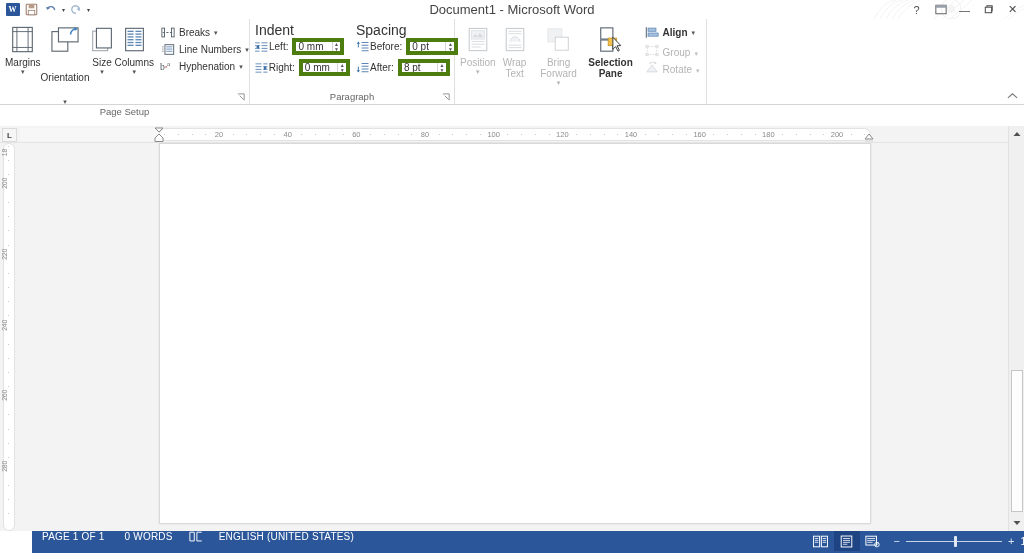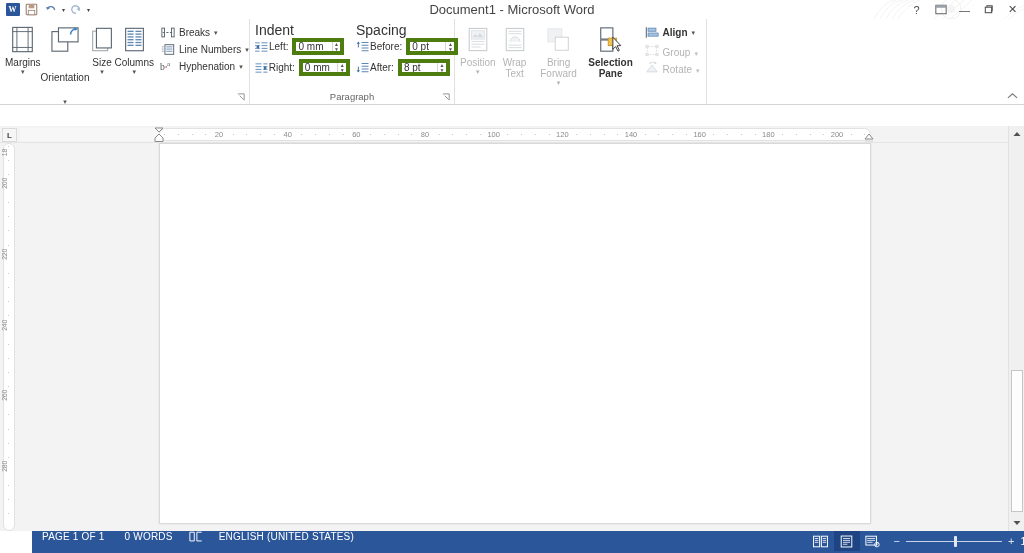--- a/index.html
+++ b/index.html
@@ -432,20 +432,21 @@
                 <text x="0" y="11" font-family="Liberation Serif, serif" font-size="11" fill="#4d545b">b</text>
                 <text x="8" y="7" font-family="Liberation Serif, serif" font-size="8" fill="#4d545b">a</text>
                 <path d="M6 7.5 L8 7.5" stroke="#c0504d" stroke-width="1.3"></path>
               </svg>
             </span>
             <span>Hyphenation</span>
             <span class="caret">▾</span>
           </div>
         </div>
       </div>
+      <div class="group-label">Page Setup</div>
       <div class="dialog-launcher">
         <svg width="9" height="9" viewBox="0 0 10 10">
           <path d="M1 1 L8 1 L8 8" fill="none" stroke="#8a8a8a" stroke-width="1"></path>
           <path d="M7.5 7.5 L3 3" stroke="#8a8a8a" stroke-width="1"></path>
         </svg>
       </div>
     </div>
 
     <div class="group" style="width:205px">
       <div class="group-body" style="padding-top:1px">

